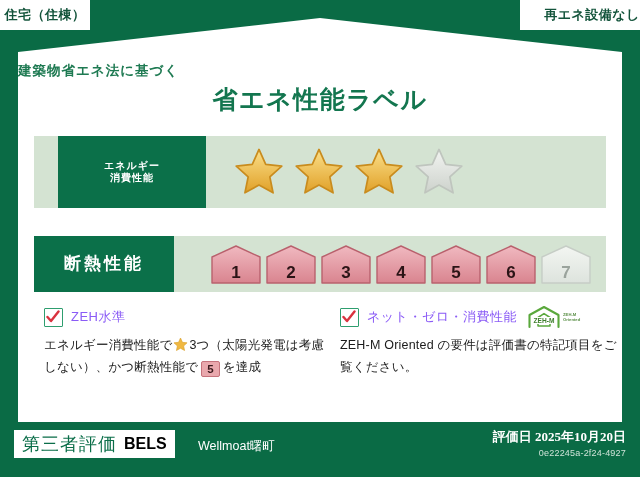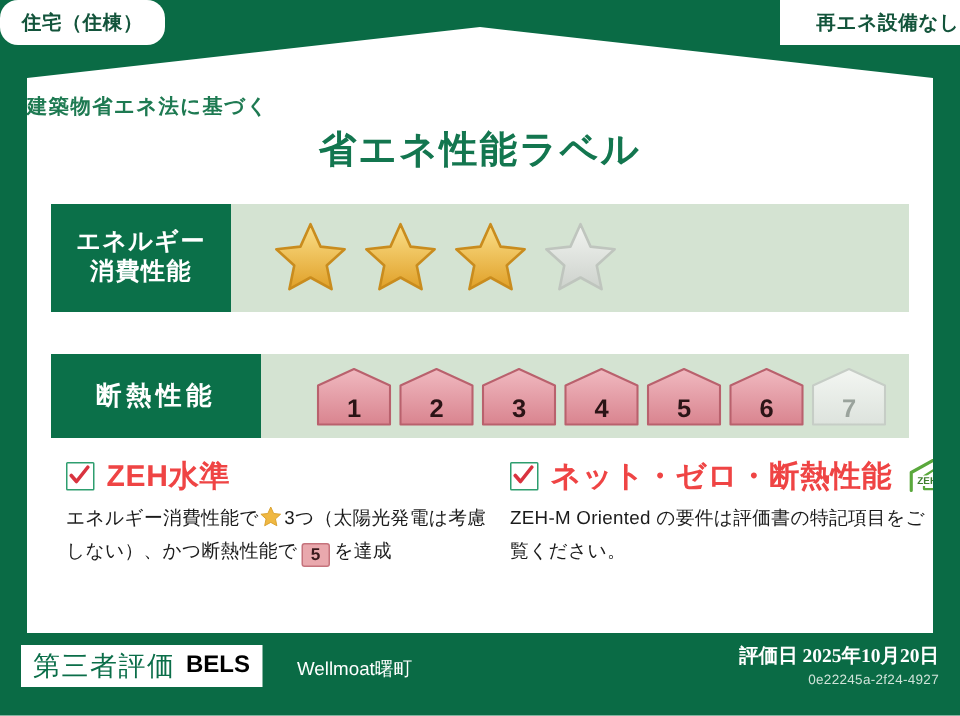--- a/index.html
+++ b/index.html
@@ -11,21 +11,21 @@
   }
   #stage{position:absolute;inset:0;width:640px;height:477px;}
 
   
   .corner-tag{
     position:absolute;top:0;background:#ffffff;
     color:#13543b;font-weight:bold;font-size:13px;
     display:flex;align-items:center;justify-content:center;
     letter-spacing:.5px;white-space:nowrap;
   }
-  #tag-left{left:0;width:110px;height:30px;border-radius:12px;}
+  #tag-left{left:0;width:90px;height:30px;}
   #tag-right{right:0;width:96px;height:30px;padding-left:24px;}
 
   
   #card{
     position:absolute;left:18px;top:18px;
     width:604px;height:404px;
     background:#ffffff;
     clip-path:polygon(0 34px, 302px 0, 604px 34px, 604px 404px, 0 404px);
   }
   #card-inner{position:absolute;inset:0;}
@@ -46,21 +46,21 @@
     background:#d4e3d2;display:flex;align-items:stretch;
   }
   #row-energy{top:118px;}
   #row-insul{top:218px;height:56px;}
 
   .row-label{
     background:#0b7049;color:#ffffff;font-weight:bold;
     display:flex;flex-direction:column;align-items:center;justify-content:center;
     line-height:1.25;flex:0 0 auto;
   }
-  #row-energy .row-label{width:120px;font-size:16px;letter-spacing:1px;}
+  #row-energy .row-label{width:148px;font-size:10px;letter-spacing:1px;margin-left:24px;}
   #row-insul  .row-label{width:140px;font-size:17px;letter-spacing:3px;}
 
   .row-body{flex:1;display:flex;align-items:center;padding-left:26px;gap:6px;}
   #row-insul .row-body{padding-left:36px;gap:3px;}
 
   
   .star{width:54px;height:52px;display:block;}
 
   
   .house{position:relative;width:52px;height:40px;}
@@ -76,21 +76,21 @@
   .note{position:absolute;top:288px;width:284px;}
   #note-left{left:26px;}
   #note-right{left:322px;}
 
   .note-head{display:flex;align-items:center;gap:8px;height:22px;}
   .chk{
     width:17px;height:17px;border:1.5px solid #2e9e6f;background:#fff;
     position:relative;flex:0 0 auto;border-radius:1px;
   }
   .chk svg{position:absolute;left:1px;top:1px;}
-  .note-title{font-size:20px;font-weight:bold;color:#ef4444;letter-spacing:.5px;white-space:nowrap;}
+  .note-title{font-size:13px;font-weight:normal;color:#8b5cf6;letter-spacing:.5px;white-space:nowrap;}
   .note-body{
     margin-top:7px;font-size:12.5px;color:#1b1b1b;line-height:1.72;
     letter-spacing:.2px;
   }
   .inline-star{display:inline-block;vertical-align:-3px;width:15px;height:15px;margin:0 1px;}
   .inline-badge{
     display:inline-block;vertical-align:-2px;
     background:#e9a8ad;border:1px solid #c5737c;border-radius:2px;
     padding:0 5px;margin:0 3px;font-size:11.5px;font-weight:bold;color:#3a1a1d;line-height:14px;
   }
@@ -289,21 +289,21 @@
         </div>
       </div>
 
       <div id="note-right" class="note">
         <div class="note-head">
           <span class="chk">
             <svg width="14" height="14" viewBox="0 0 14 14">
                 <path d="M1.5 7 L5 11 L12.5 1.5" stroke="#d9333f" stroke-width="2.4" fill="none" stroke-linecap="round" stroke-linejoin="round"></path>
               </svg>
           </span>
-          <span class="note-title">ネット・ゼロ・断熱性能</span>
+          <span class="note-title">ネット・ゼロ・消費性能</span>
           <span id="zehm-logo">
             <svg width="34" height="24" viewBox="0 0 34 24">
               <path d="M2.5 22 L2.5 10 L17 2 L31.5 10 L31.5 22" fill="none" stroke="#5aa83c" stroke-width="2.1" stroke-linejoin="round" stroke-linecap="round"></path>
               <path d="M11 21 L11 12.5 L17 8.6 L23 12.5 L23 21 Z" fill="none" stroke="#5aa83c" stroke-width="1.5" stroke-linejoin="round"></path>
               <rect x="5.5" y="12" width="23" height="7" fill="#ffffff"></rect>
               <text x="17" y="17.9" text-anchor="middle" font-family="Liberation Sans, sans-serif" font-size="6.6" font-weight="bold" fill="#3f7f2d">ZEH-M</text>
             </svg>
             <span id="zehm-sub">
               <span>ZEH-M</span><br>
               <span>Oriented</span>

